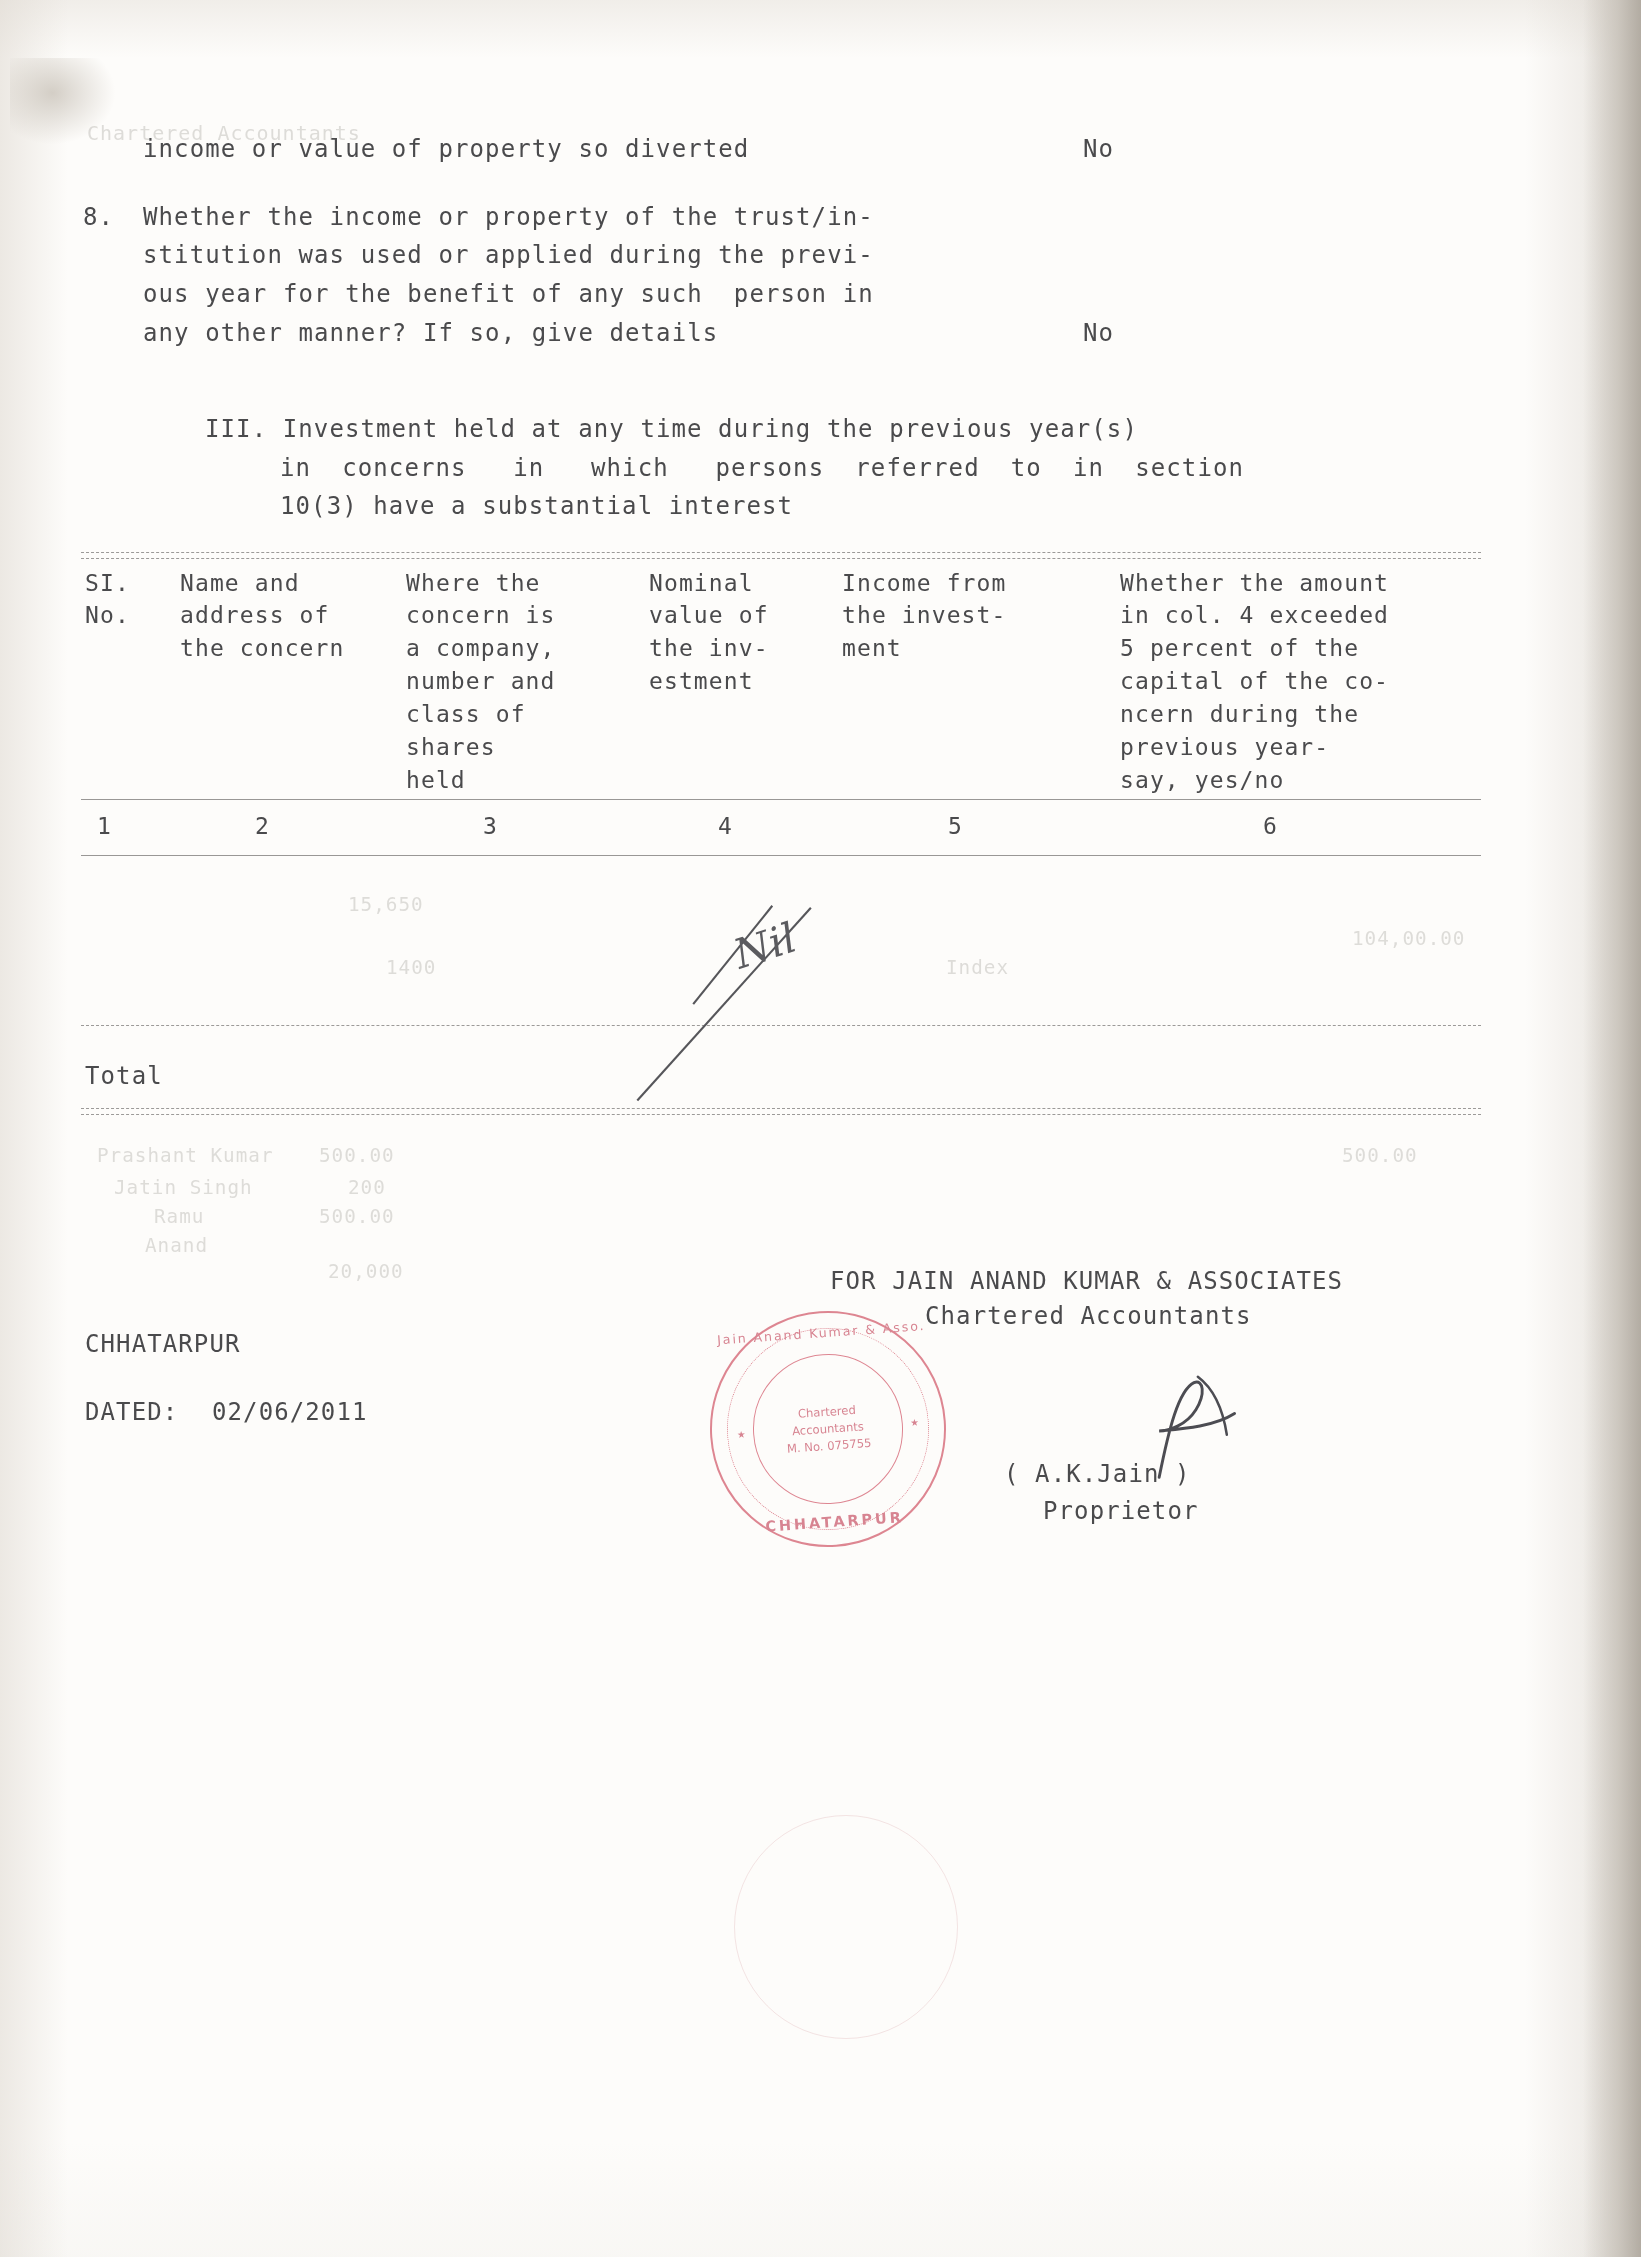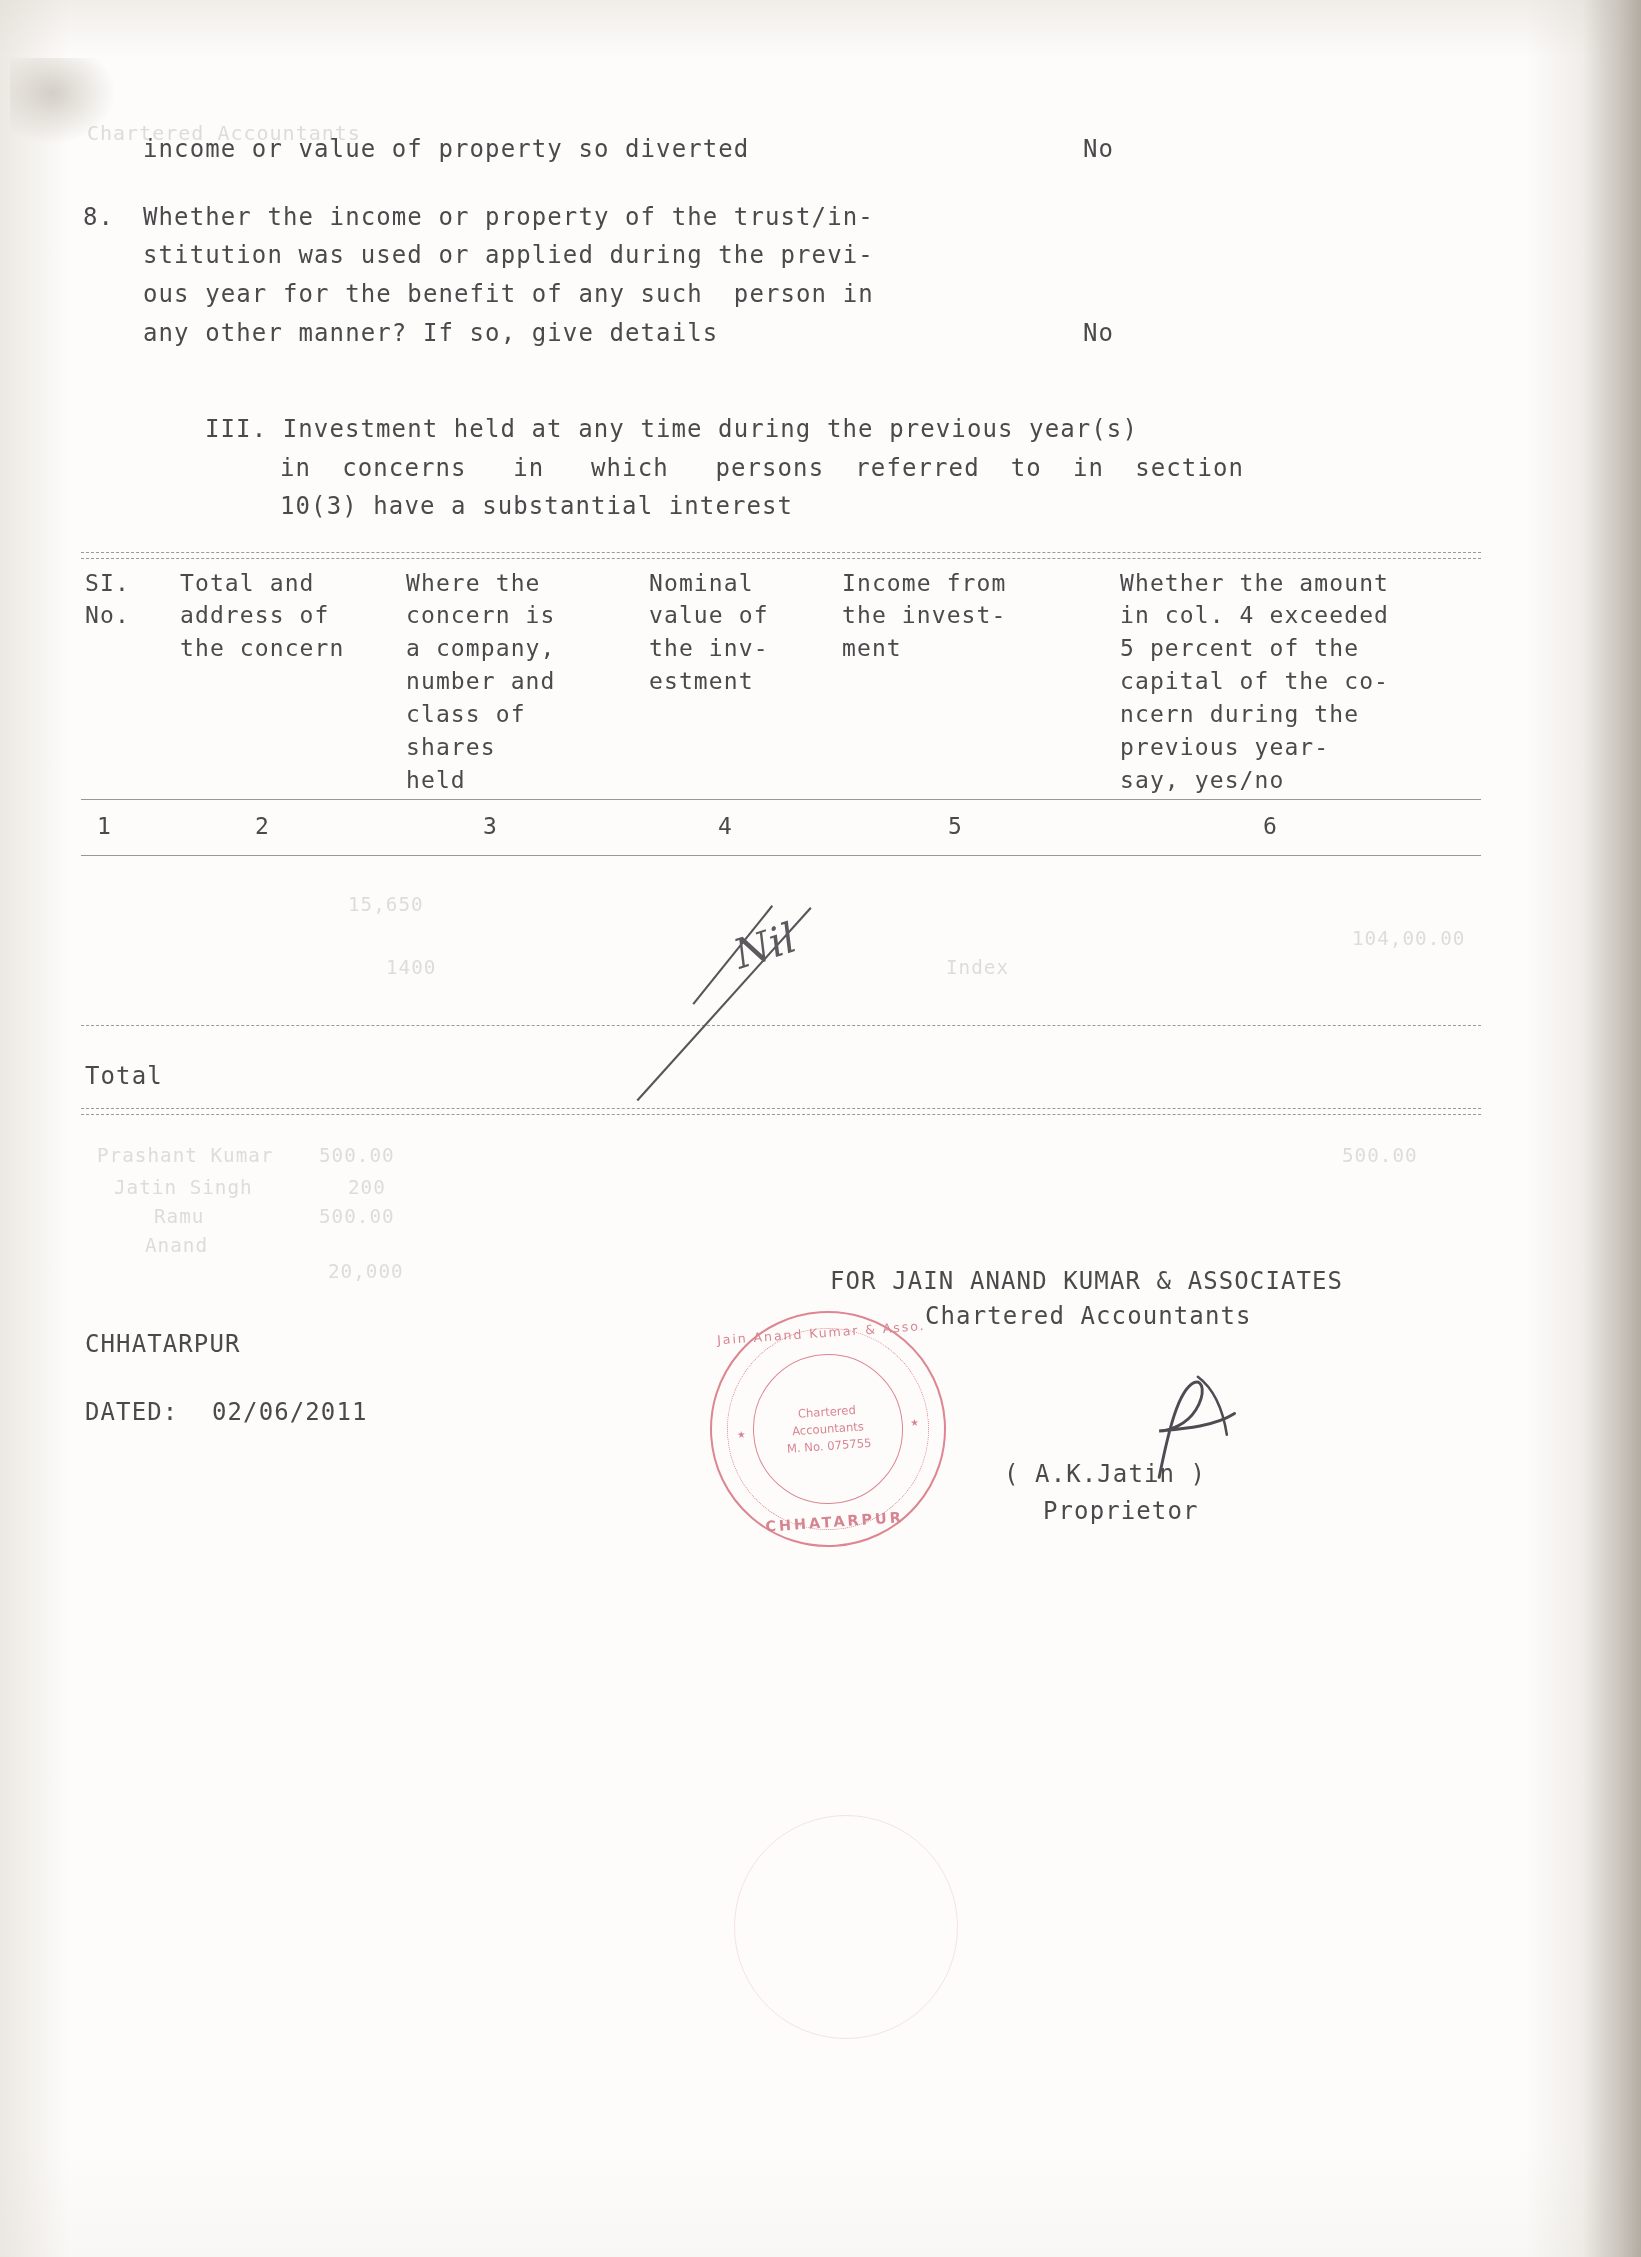--- a/index.html
+++ b/index.html
@@ -177,21 +177,21 @@
   <div class="hr-dash" style="left:81px; top:558px; width:1400px;"></div>
   <div class="hr-solid" style="left:81px; top:799px; width:1400px;"></div>
   <div class="hr-solid" style="left:81px; top:855px; width:1400px;"></div>
   <div class="hr-dash" style="left:81px; top:1025px; width:1400px;"></div>
   <div class="hr-dash" style="left:81px; top:1108px; width:1400px;"></div>
   <div class="hr-dash" style="left:81px; top:1114px; width:1400px;"></div>
 
   <div class="doc-text" style="left:85px; top:570px; font-size:23px;">SI.</div>
   <div class="doc-text" style="left:85px; top:602px; font-size:23px;">No.</div>
 
-  <div class="doc-text" style="left:180px; top:570px; font-size:23px;">Total and</div>
+  <div class="doc-text" style="left:180px; top:570px; font-size:23px;">Name and</div>
   <div class="doc-text" style="left:180px; top:602px; font-size:23px;">address of</div>
   <div class="doc-text" style="left:180px; top:635px; font-size:23px;">the concern</div>
 
   <div class="doc-text" style="left:406px; top:570px; font-size:23px;">Where the</div>
   <div class="doc-text" style="left:406px; top:602px; font-size:23px;">concern is</div>
   <div class="doc-text" style="left:406px; top:635px; font-size:23px;">a company,</div>
   <div class="doc-text" style="left:406px; top:668px; font-size:23px;">number and</div>
   <div class="doc-text" style="left:406px; top:701px; font-size:23px;">class of</div>
   <div class="doc-text" style="left:406px; top:734px; font-size:23px;">shares</div>
   <div class="doc-text" style="left:406px; top:767px; font-size:23px;">held</div>
@@ -227,21 +227,21 @@
   <div class="hand" style="left:734px; top:922px; font-size:41px; transform:rotate(-18deg);">Nil</div>
 
   <div class="doc-text" style="left:85px; top:1062px; font-size:24px;">Total</div>
 
   <div class="doc-text" style="left:85px; top:1330px; font-size:24px;">CHHATARPUR</div>
   <div class="doc-text" style="left:85px; top:1398px; font-size:24px;">DATED:</div>
   <div class="doc-text" style="left:212px; top:1398px; font-size:24px;">02/06/2011</div>
 
   <div class="doc-text" style="left:830px; top:1267px; font-size:24px;">FOR JAIN ANAND KUMAR &amp; ASSOCIATES</div>
   <div class="doc-text" style="left:925px; top:1302px; font-size:24px;">Chartered Accountants</div>
-  <div class="doc-text" style="left:1004px; top:1460px; font-size:24px;">( A.K.Jatin )</div>
+  <div class="doc-text" style="left:1004px; top:1460px; font-size:24px;">( A.K.Jain )</div>
   <div class="doc-text" style="left:1043px; top:1497px; font-size:24px;">Proprietor</div>
 
   <svg style="position:absolute; left:1130px; top:1371px; width:126px; height:116px;" viewBox="0 0 130 120">
     <path d="M 30 110 C 40 60, 50 20, 66 12 C 76 8, 78 24, 68 40 C 58 56, 40 62, 30 62 C 52 60, 86 58, 108 44" stroke="#4c4c52" stroke-width="3" fill="none" stroke-linecap="round"></path>
     <path d="M 70 6 C 86 18, 96 40, 100 66" stroke="#4c4c52" stroke-width="2.6" fill="none" stroke-linecap="round"></path>
   </svg>
 
   <div class="stamp" style="left:710px; top:1311px;">
     <div class="stamp-inner-ring"></div>
     <div class="stamp-text-top">Jain Anand Kumar &amp; Asso.</div>

